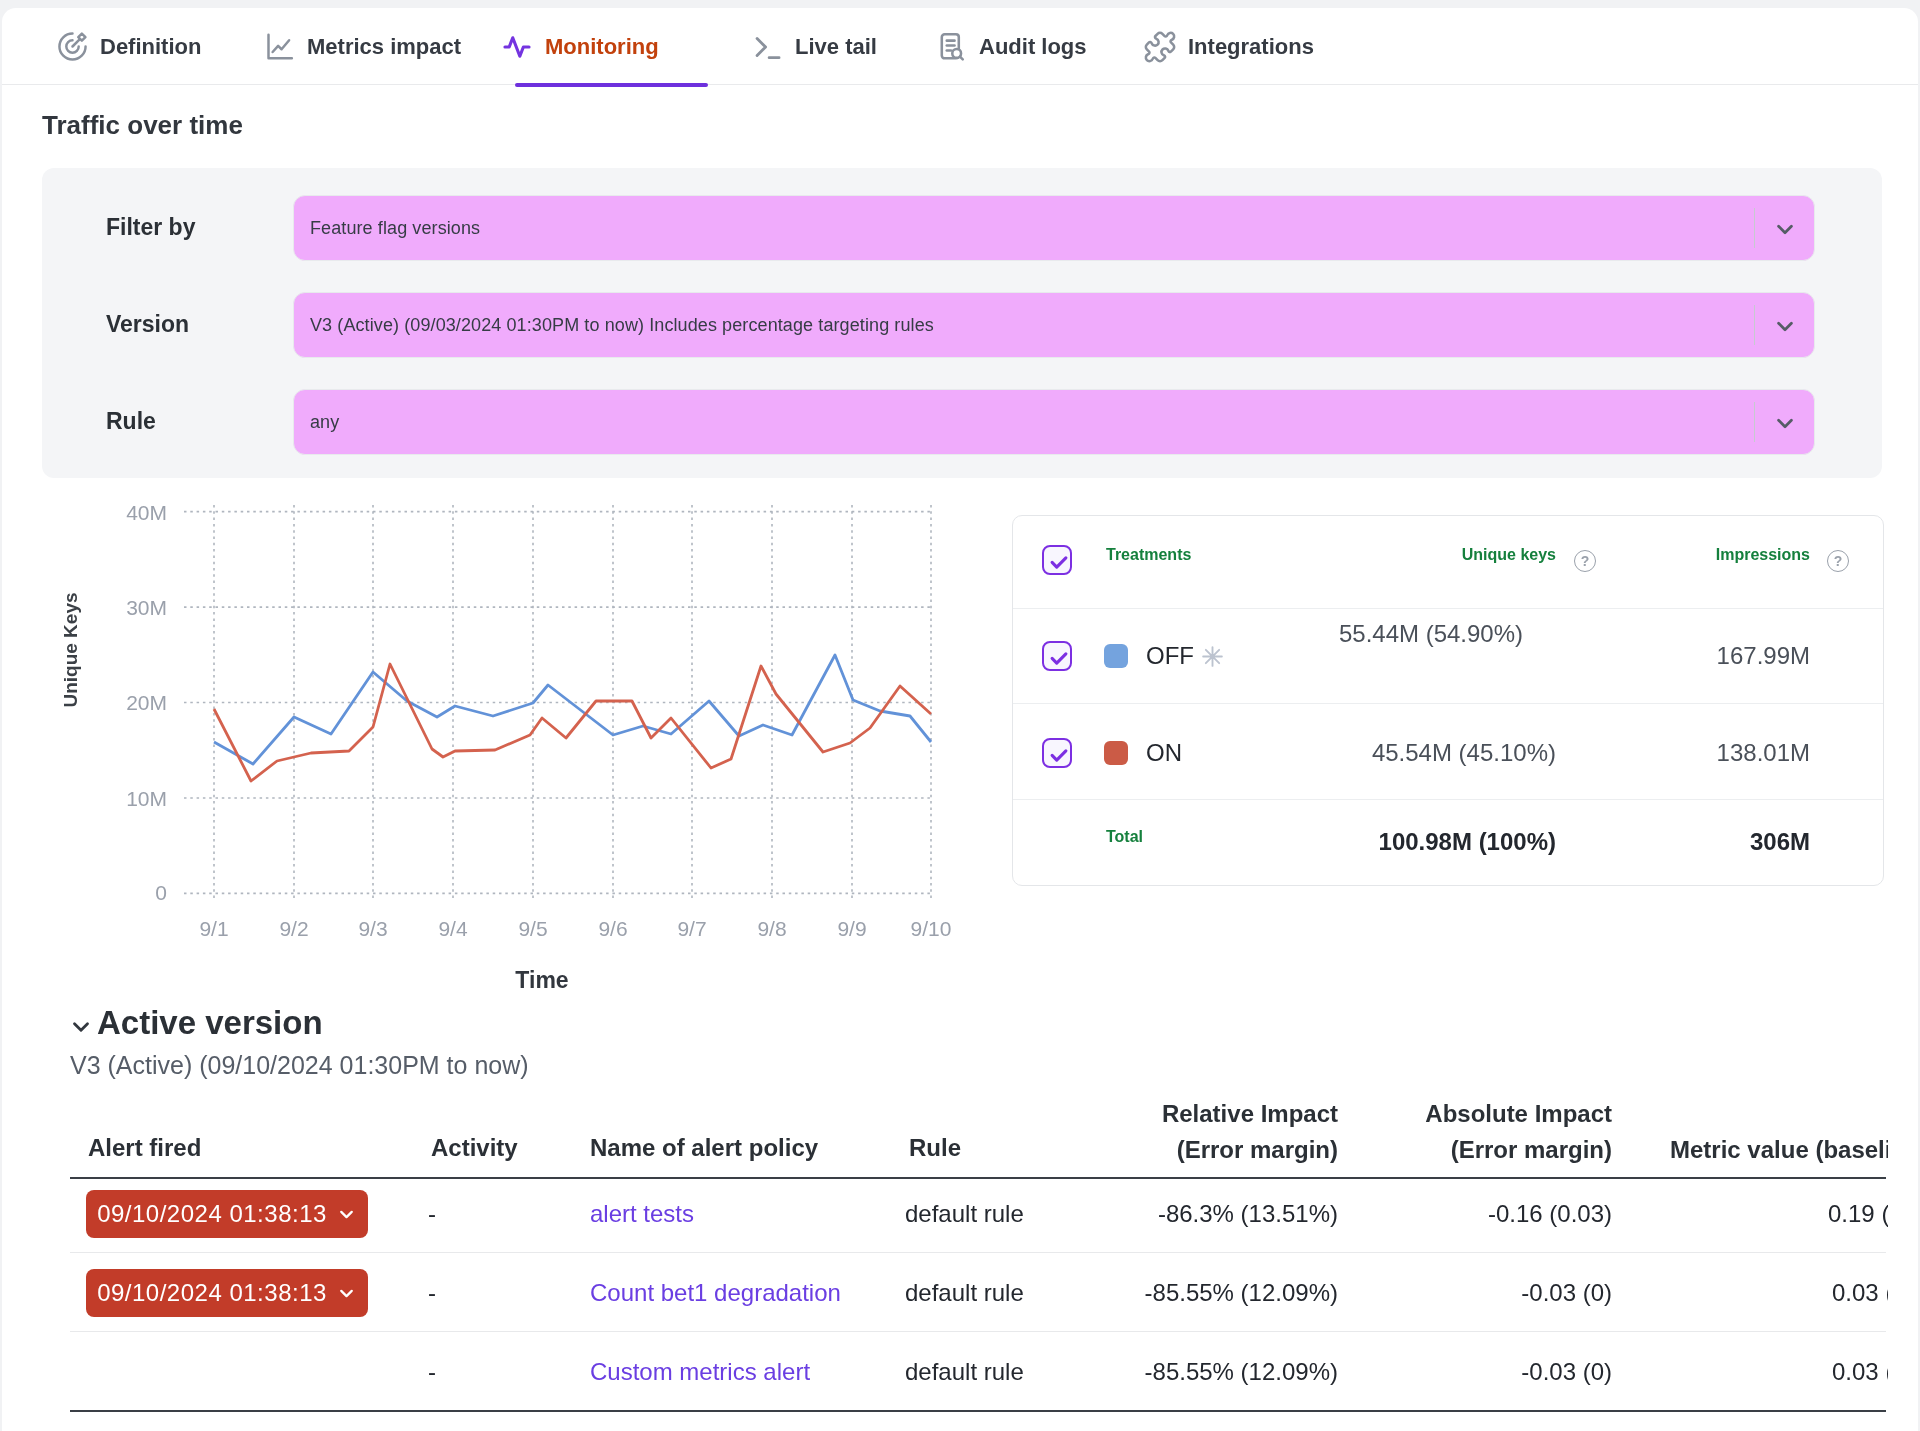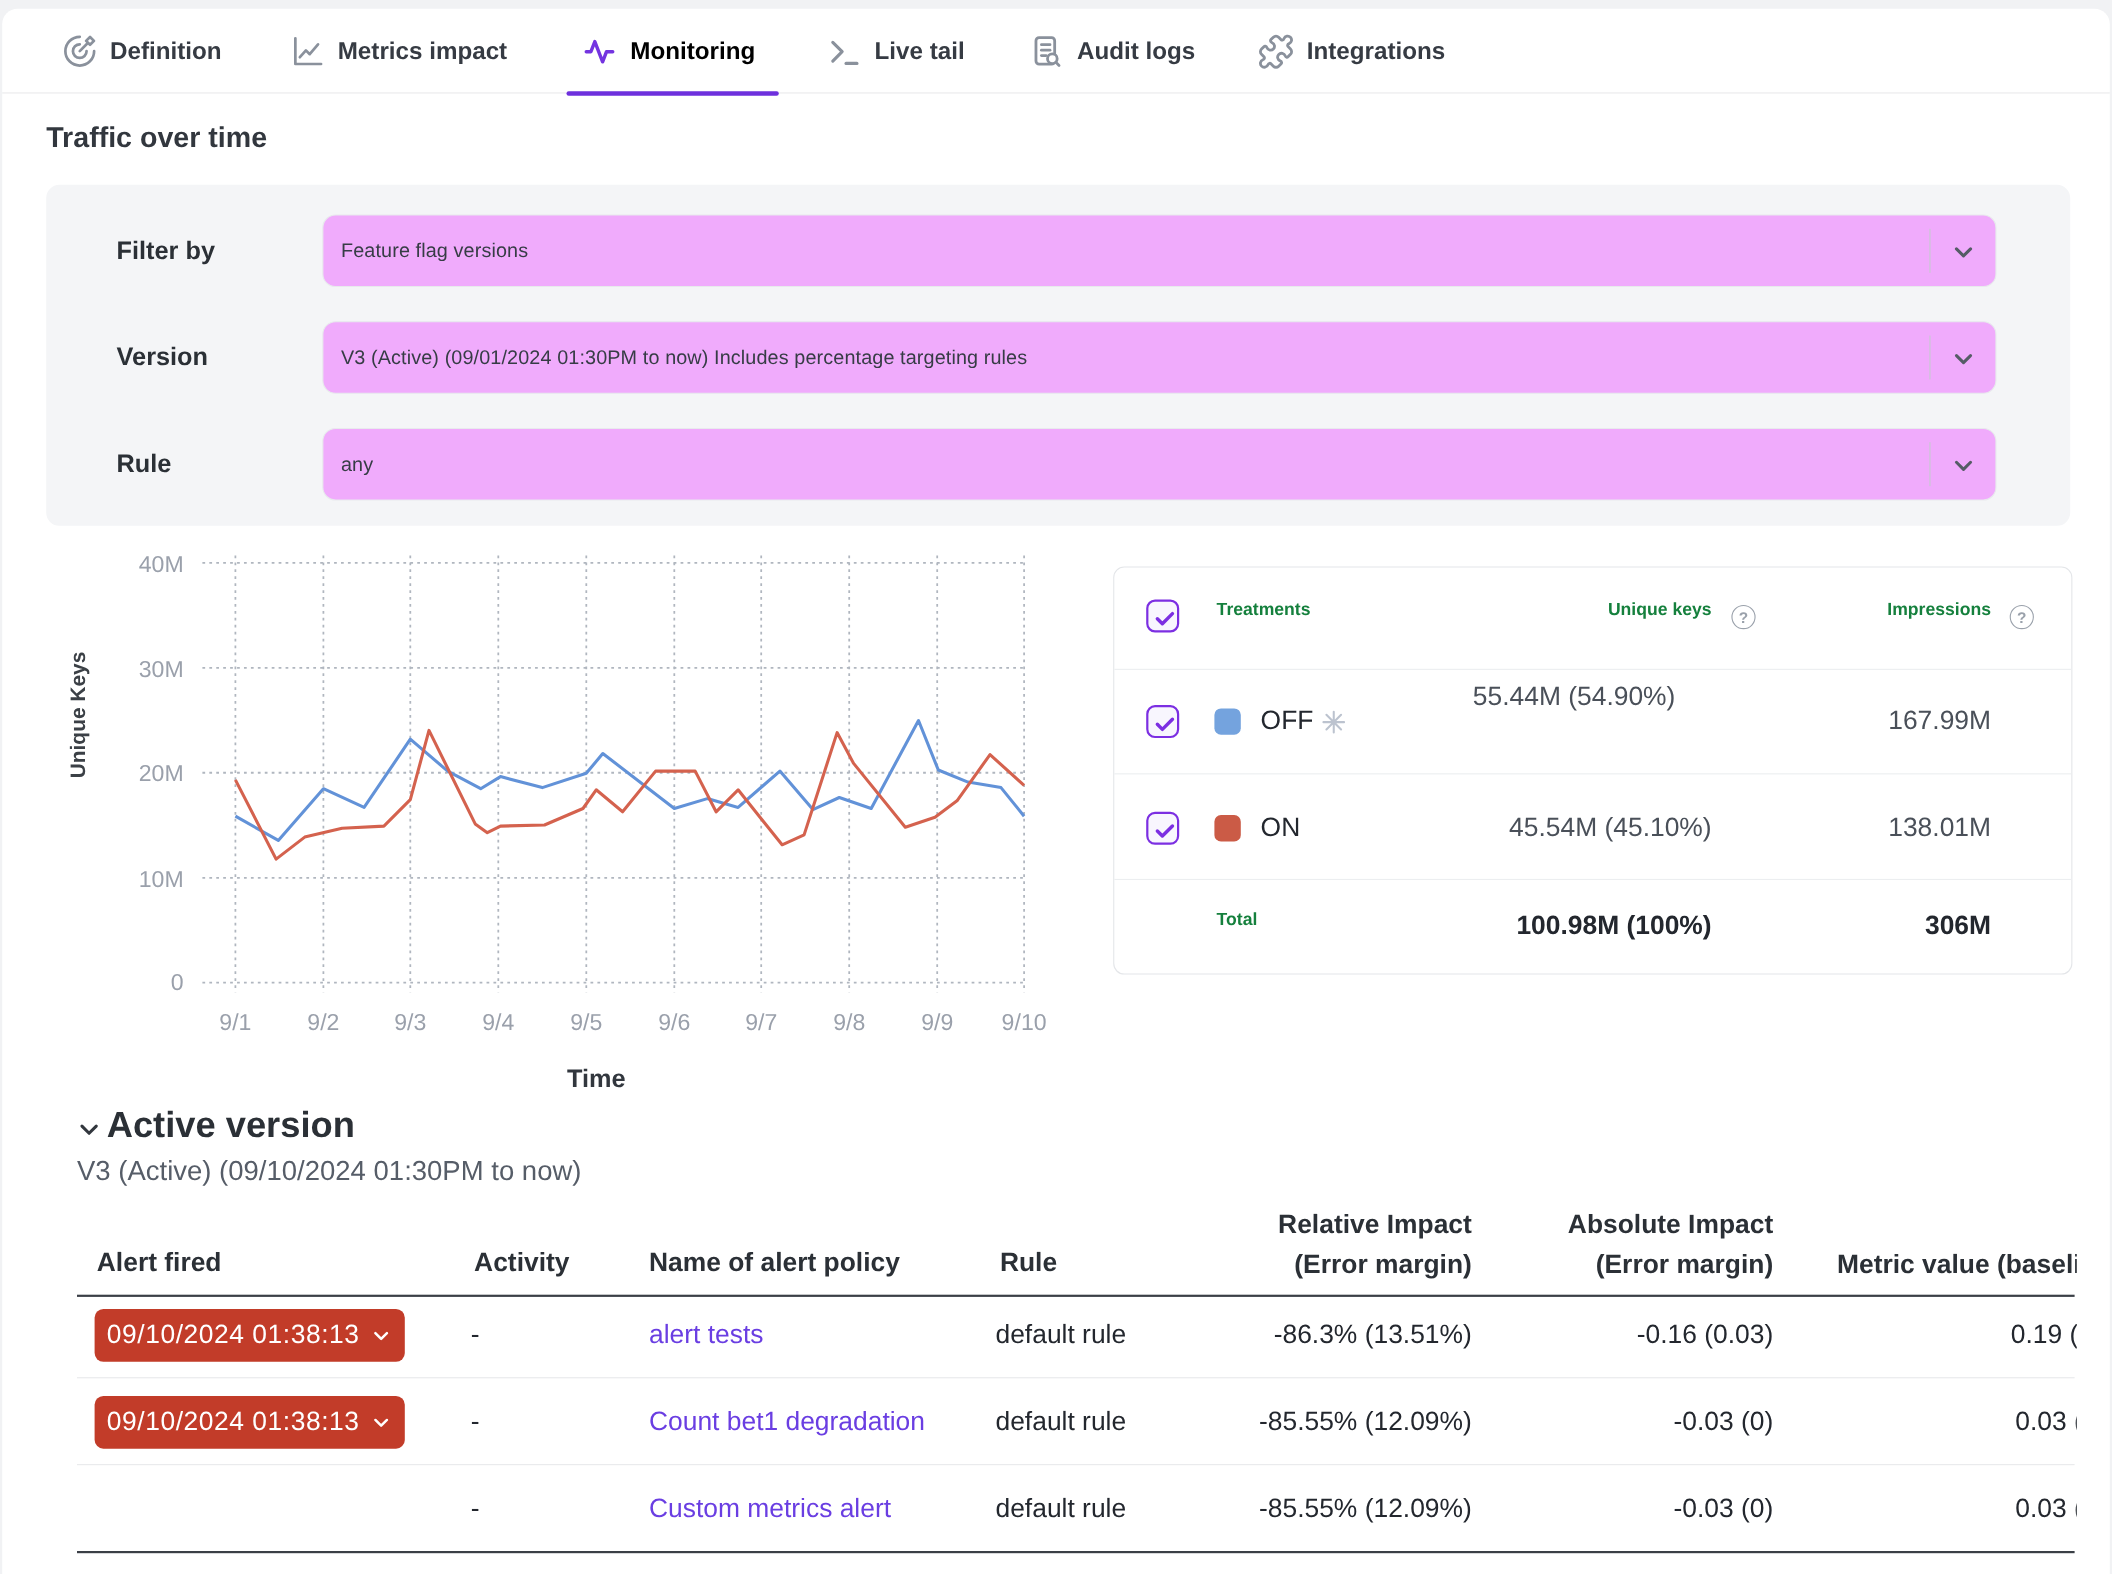--- a/index.html
+++ b/index.html
@@ -65,21 +65,21 @@
       </div>
   <div class="tab" style="left:54px;">
         <svg width="33" height="33" viewBox="0 0 24 24" fill="none" stroke="#8a919c" stroke-width="1.8" stroke-linecap="round" stroke-linejoin="round">
           <path d="M12 2.5a9.5 9.5 0 1 0 9.5 9.5"></path>
           <path d="M12 7.5a4.5 4.5 0 1 0 4.5 4.5"></path>
           <path d="M12 12l5-5"></path>
           <path d="M16.2 5.2l2.6-2.6 2.6 2.6-2.6 2.6z"></path>
         </svg>
         <span>Definition</span>
       </div>
-  <div class="tab" style="left:526px; color:#000000;">
+  <div class="tab" style="left:498px; color:#c2410c;">
         <svg width="34" height="34" viewBox="0 0 24 24" fill="none" stroke="#7434e0" stroke-width="2.2" stroke-linecap="round" stroke-linejoin="round">
           <path d="M3.5 12h3l2.5-6.5 5 13 2.5-6.5h4"></path>
         </svg>
         <span>Monitoring</span>
       </div>
   <div class="tab" style="left:748px;">
         <svg width="34" height="34" viewBox="0 0 24 24" fill="none" stroke="#8a919c" stroke-width="2" stroke-linecap="round" stroke-linejoin="round">
           <path d="M5 6l6 6-6 6"></path>
           <path d="M13.5 19.5h7"></path>
         </svg>
@@ -105,21 +105,21 @@
   <div id="tab-underline"></div>
 </div>
 
 <div id="traffic-h">Traffic over time</div>
 
 <div id="fpanel"></div>
 <div class="flabel" style="top:214px;">Filter by</div>
 <div class="flabel" style="top:311px;">Version</div>
 <div class="flabel" style="top:408px;">Rule</div>
 <div class="finput" style="top:195px;">Feature flag versions</div>
-<div class="finput" style="top:292px;">V3 (Active) (09/01/2024 01:30PM to now) Includes percentage targeting rules</div>
+<div class="finput" style="top:292px;">V3 (Active) (09/03/2024 01:30PM to now) Includes percentage targeting rules</div>
 <div class="finput" style="top:389px;">any</div>
 <div class="fsep" style="left:1754px; top:208px; height:40px;"></div>
 <div class="fsep" style="left:1754px; top:305px; height:40px;"></div>
 <div class="fsep" style="left:1754px; top:402px; height:40px;"></div>
 <svg class="fchev" style="left:1774px; top:218px;" width="22" height="22" viewBox="0 0 24 24" fill="none" stroke="#555c66" stroke-width="3" stroke-linecap="round" stroke-linejoin="round">
       <path d="M5 9l7 7 7-7"></path>
     </svg>
 <svg class="fchev" style="left:1774px; top:315px;" width="22" height="22" viewBox="0 0 24 24" fill="none" stroke="#555c66" stroke-width="3" stroke-linecap="round" stroke-linejoin="round">
       <path d="M5 9l7 7 7-7"></path>
     </svg>

